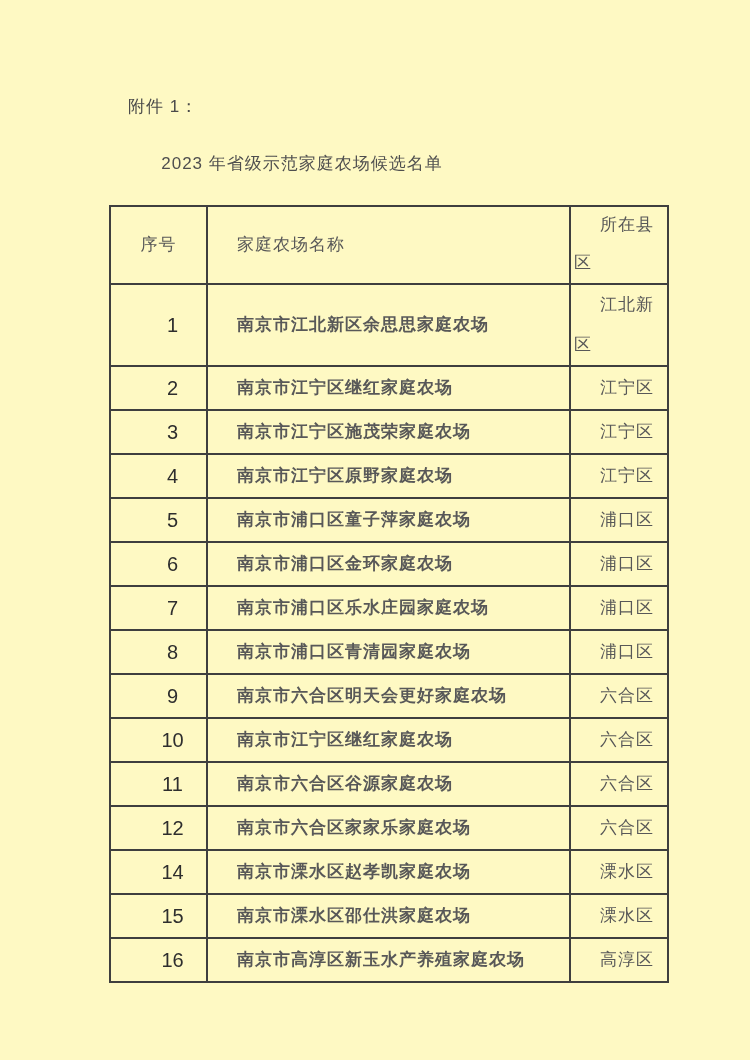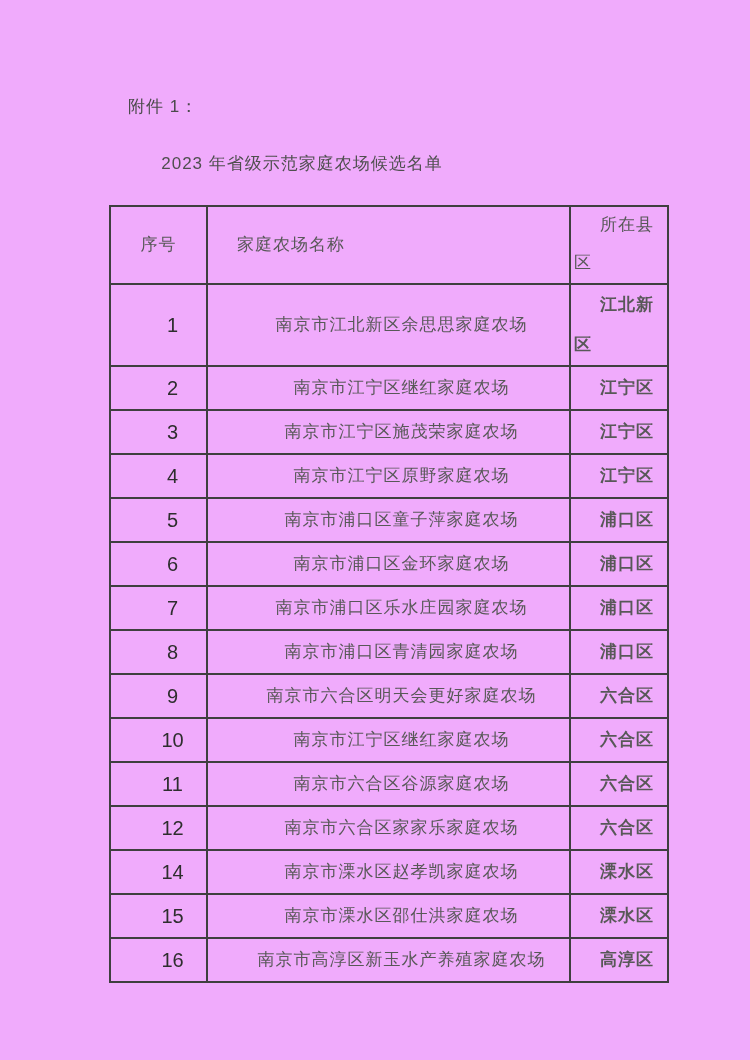--- a/index.html
+++ b/index.html
@@ -10,21 +10,21 @@
     width: 750px;
     height: 1060px;
     background: #ffffff;
     position: relative;
     font-family: "Liberation Sans", "Liberation Serif", sans-serif;
     overflow: hidden;
   }
   .page {
     position: absolute;
     inset: 0;
-    background: #f0abfc;
+    background: #fef9c3;
   }
   .attachment {
     position: absolute;
     left: 128px;
     top: 95px;
     font-size: 17px;
     line-height: 24px;
     color: #4a4a4a;
     letter-spacing: 1px;
     white-space: pre;
@@ -91,37 +91,37 @@
   }
   td.cell-no {
     text-align: center;
     text-indent: 28px; 
     font-size: 20px;
     color: #2e2e2e;
     font-family: "Liberation Sans", sans-serif;
     line-height: 38px;
   }
   td.cell-name {
-    text-align: center;
-    padding: 0 3px;
-    text-indent: 26px;
-    font-size: 17px;
-    color: #585858;
-    letter-spacing: 1px;
-    line-height: 40px;
-  }
-  td.cell-district {
     text-align: left;
     padding: 0 3px;
     text-indent: 26px;
     font-size: 17px;
     color: #585858;
     letter-spacing: 1px;
     line-height: 40px;
     font-weight: bold;
+  }
+  td.cell-district {
+    text-align: left;
+    padding: 0 3px;
+    text-indent: 26px;
+    font-size: 17px;
+    color: #585858;
+    letter-spacing: 1px;
+    line-height: 40px;
   }
 </style>
 </head>
 <body>
 
 <div class="page">
 
   <div class="attachment">附件 1：</div>
 
   <div class="doc-title">2023 年省级示范家庭农场候选名单</div>

